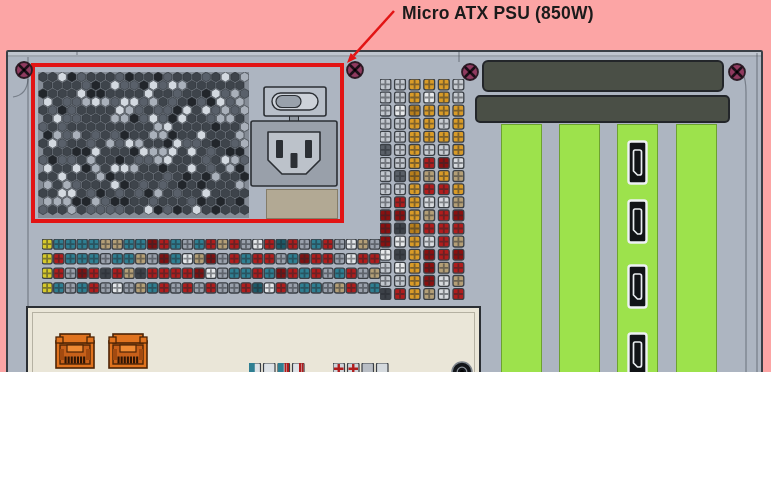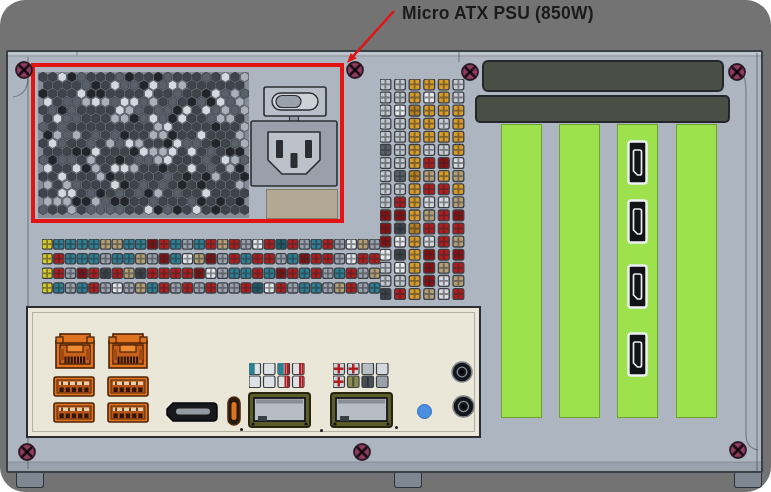--- a/index.html
+++ b/index.html
@@ -1,17 +1,17 @@
 <!DOCTYPE html>
 <html><head>
 <meta charset="utf-8">
 <style>
   html,body{margin:0;padding:0;background:#ffffff;}
-  #stage{position:relative;width:771px;height:492px;background:#737373;overflow:hidden;
-         font-family:"Liberation Sans",sans-serif;border-radius:25px;}
+  #stage{position:relative;width:771px;height:372px;background:#fca5a5;overflow:hidden;
+         font-family:"Liberation Sans",sans-serif;}
   .abs{position:absolute;}
   #case{left:6px;top:50px;width:757px;height:423px;background:#adb5c1;
         border:2px solid #3a4046;box-sizing:border-box;border-radius:2px;}
   #topStrip{left:8px;top:52px;width:753px;height:5px;background:rgba(255,255,255,0.22);}
   #bottomStrip{left:8px;top:462px;width:753px;height:9px;background:rgba(70,78,88,0.18);}
   #redbox{left:31px;top:63px;width:313px;height:160px;border:4px solid #e21414;box-sizing:border-box;}
   #annot{left:402px;top:3px;font-size:17.5px;font-weight:bold;color:#1b1b1b;letter-spacing:0.2px;white-space:nowrap;}
   #sticker{left:266px;top:189px;width:72px;height:30px;background:#b2a994;border:1px solid #847c68;box-sizing:border-box;}
   .bar{background:#4a4f46;border:2px solid #23262a;box-sizing:border-box;}
   #bar1{left:482px;top:60px;width:242px;height:32px;border-radius:6px;}

